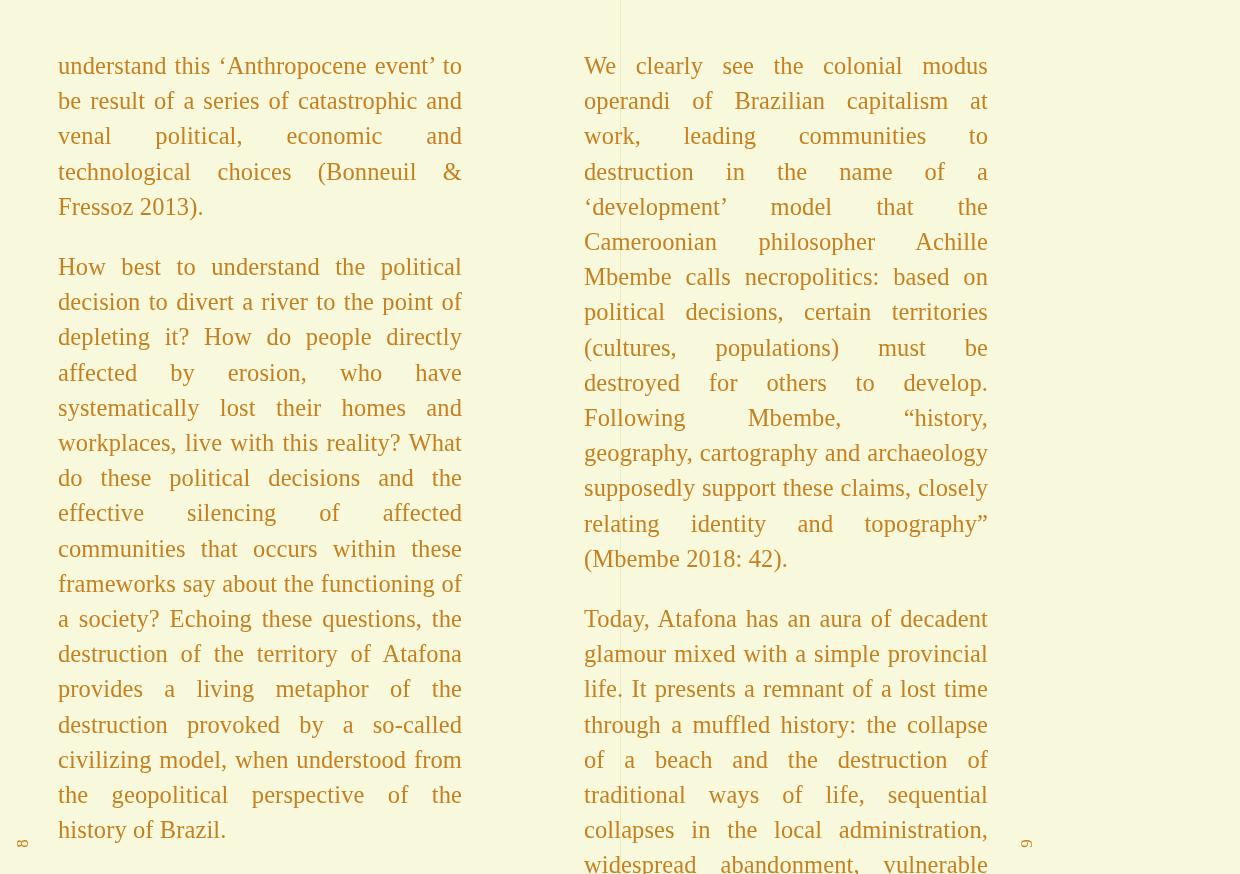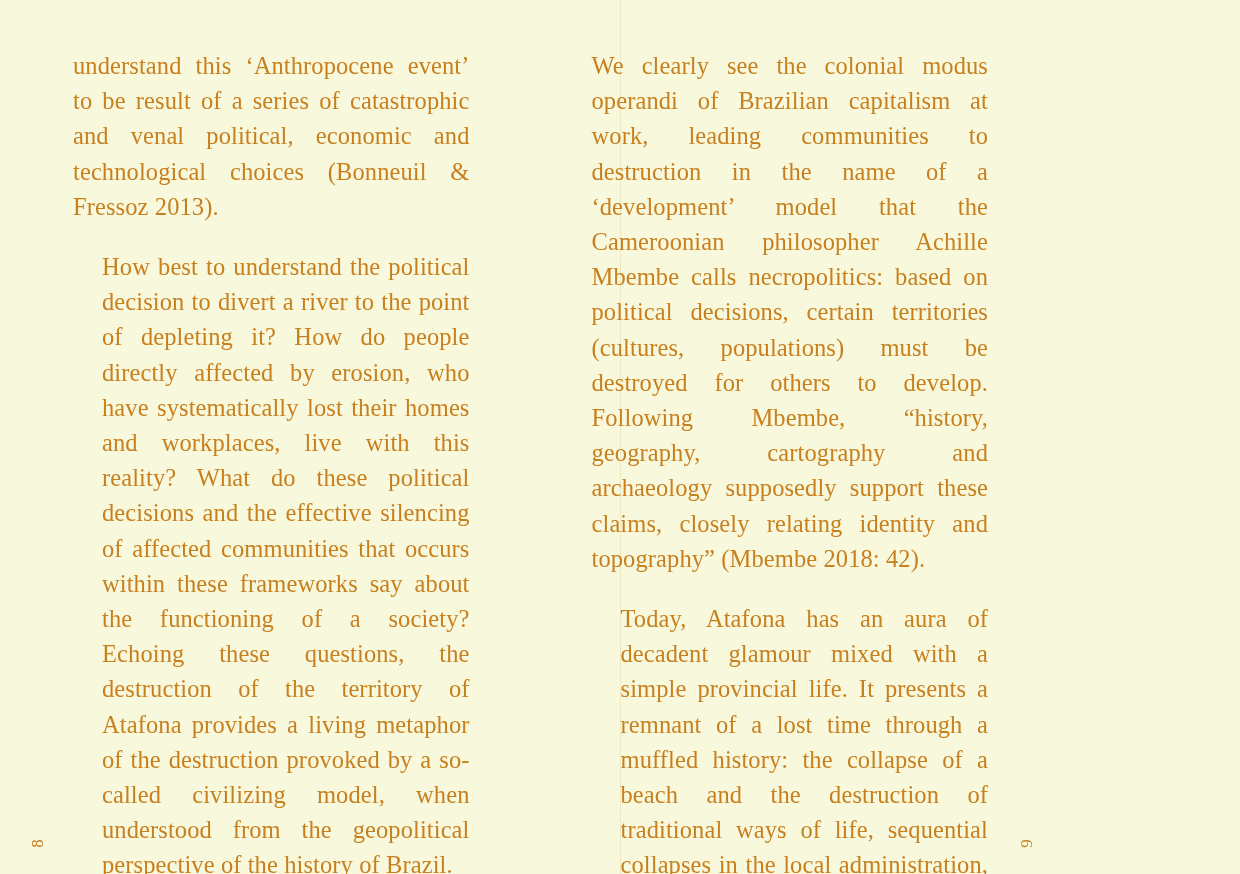--- a/index.html
+++ b/index.html
@@ -12,21 +12,20 @@
     background: #f8f8dd;
     font-family: "Liberation Serif", serif;
     overflow: hidden;
   }
   .spread {
     position: relative;
     width: 1044px;
     height: 874px;
     box-sizing: border-box;
     display: flex;
-    padding-left: 15px;
   }
   .gutter {
     position: absolute;
     left: 620px;
     top: 0;
     width: 1px;
     height: 874px;
     background: #ece9c4;
   }
   .page {
@@ -47,21 +46,20 @@
     line-height: 35.2px;
     text-align: justify;
     text-justify: inter-word;
     letter-spacing: 0.1px;
   }
   .body-text p {
     margin: 0;
   }
   .body-text p + p {
     margin-top: 25px;
-    margin-left: 29px;
   }
   .folio {
     position: absolute;
     bottom: 22px;
     color: #c8801f;
     font-size: 17px;
     line-height: 1;
     transform: rotate(-90deg);
     transform-origin: center center;
   }

